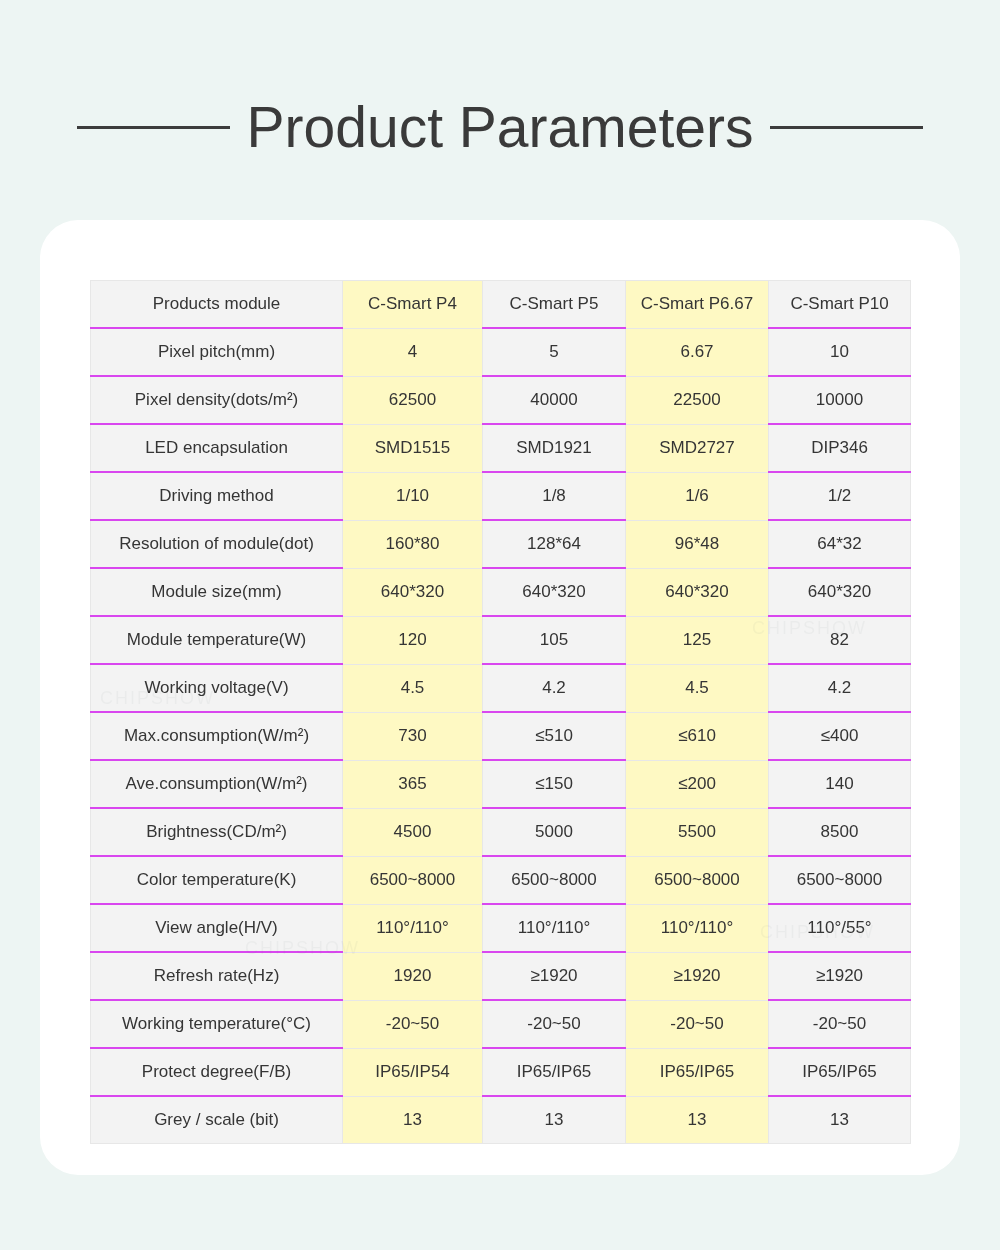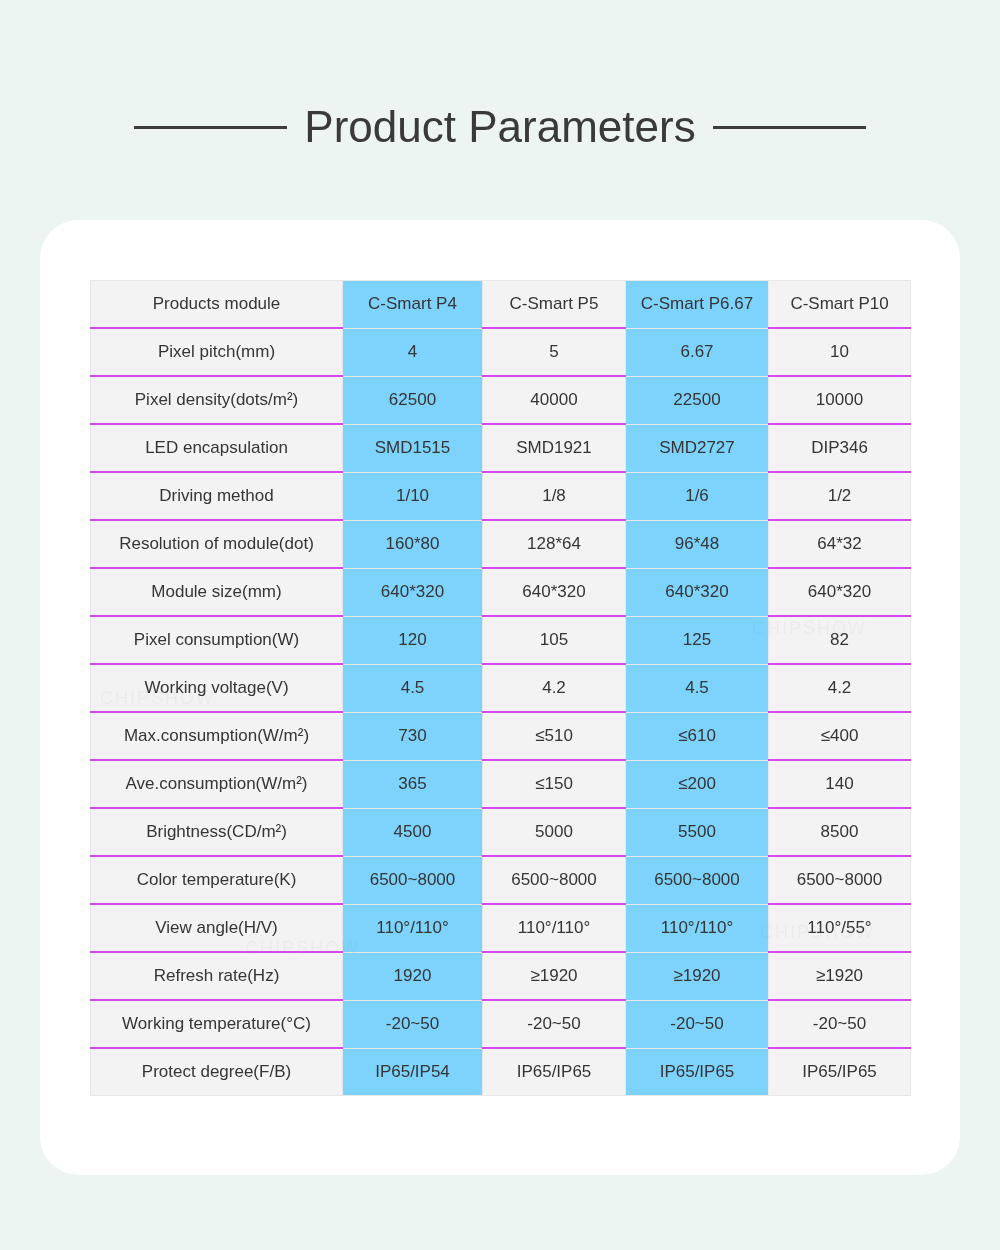--- a/index.html
+++ b/index.html
@@ -11,21 +11,21 @@
     overflow: hidden;
   }
   .title-row {
     position: absolute;
     left: 0; top: 92px; width: 1000px;
     display: flex; align-items: center; justify-content: center;
     gap: 17px;
   }
   .hline { width: 153px; height: 3px; background: #3c3c3c; }
   .page-title {
-    font-size: 44px;
+    font-size: 57px;
     font-weight: 400;
     color: #3a3a3a;
     margin: 0;
     line-height: 70px;
     letter-spacing: 0px;
     white-space: nowrap;
   }
   .card {
     position: absolute;
     left: 40px; top: 220px;
@@ -47,21 +47,21 @@
     height: 46px;
     padding: 0 2px;
     text-align: center;
     vertical-align: middle;
     font-weight: 400;
     border-left: 1px solid #e7e7e7;
     overflow: hidden;
     white-space: nowrap;
   }
   .spec-table th:last-child, .spec-table td:last-child { border-right: 1px solid #e7e7e7; }
-  .w { background: #7dd3fc; border-top: 1px solid #e7e7e7; }
+  .w { background: #fef9c3; border-top: 1px solid #e7e7e7; }
   .g { background: #f3f3f3; border-top: 2px solid #d946ef; }
   .spec-table thead .g, .spec-table thead .w { border-top: 1px solid #e7e7e7; }
   .spec-table tr:last-child td { border-bottom: 1px solid #e7e7e7; }
   .watermark {
     position: absolute;
     font-size: 18px;
     color: #6f7f7c;
     opacity: 0.06;
     letter-spacing: 2px;
     pointer-events: none;
@@ -132,21 +132,21 @@
           <td class="g">64*32</td>
         </tr>
         <tr>
           <td class="g">Module size(mm)</td>
           <td class="w">640*320</td>
           <td class="g">640*320</td>
           <td class="w">640*320</td>
           <td class="g">640*320</td>
         </tr>
         <tr>
-          <td class="g">Pixel consumption(W)</td>
+          <td class="g">Module temperature(W)</td>
           <td class="w">120</td>
           <td class="g">105</td>
           <td class="w">125</td>
           <td class="g">82</td>
         </tr>
         <tr>
           <td class="g">Working voltage(V)</td>
           <td class="w">4.5</td>
           <td class="g">4.2</td>
           <td class="w">4.5</td>
@@ -201,20 +201,27 @@
           <td class="w">-20~50</td>
           <td class="g">-20~50</td>
         </tr>
         <tr>
           <td class="g">Protect degree(F/B)</td>
           <td class="w">IP65/IP54</td>
           <td class="g">IP65/IP65</td>
           <td class="w">IP65/IP65</td>
           <td class="g">IP65/IP65</td>
         </tr>
+        <tr>
+          <td class="g">Grey / scale  (bit)</td>
+          <td class="w">13</td>
+          <td class="g">13</td>
+          <td class="w">13</td>
+          <td class="g">13</td>
+        </tr>
       </tbody>
   </table>
 </div>
 
 <span class="watermark" style="left:100px; top:688px;">CHIPSHOW</span>
 <span class="watermark" style="left:752px; top:618px;">CHIPSHOW</span>
 <span class="watermark" style="left:245px; top:938px;">CHIPSHOW</span>
 <span class="watermark" style="left:760px; top:922px;">CHIPSHOW</span>
 
 </body></html>

